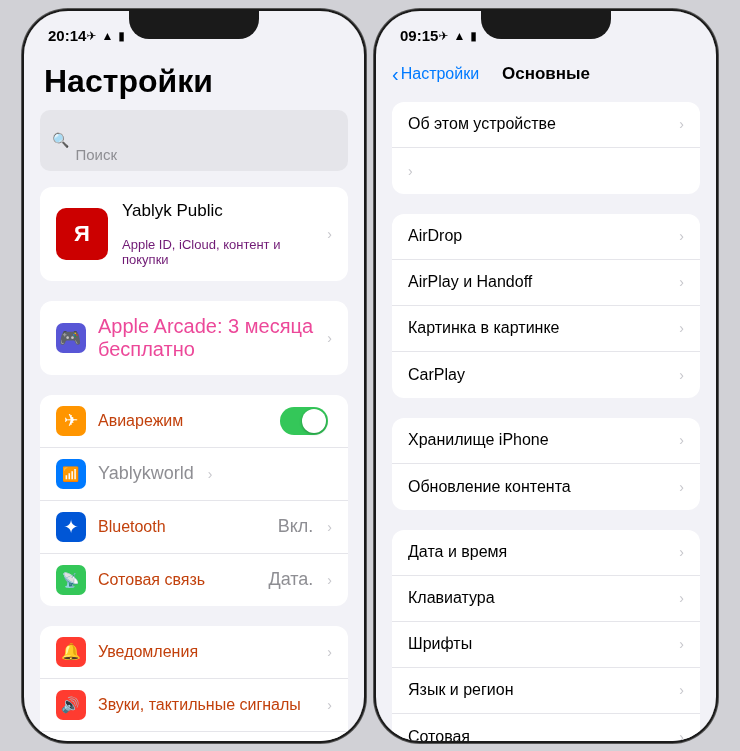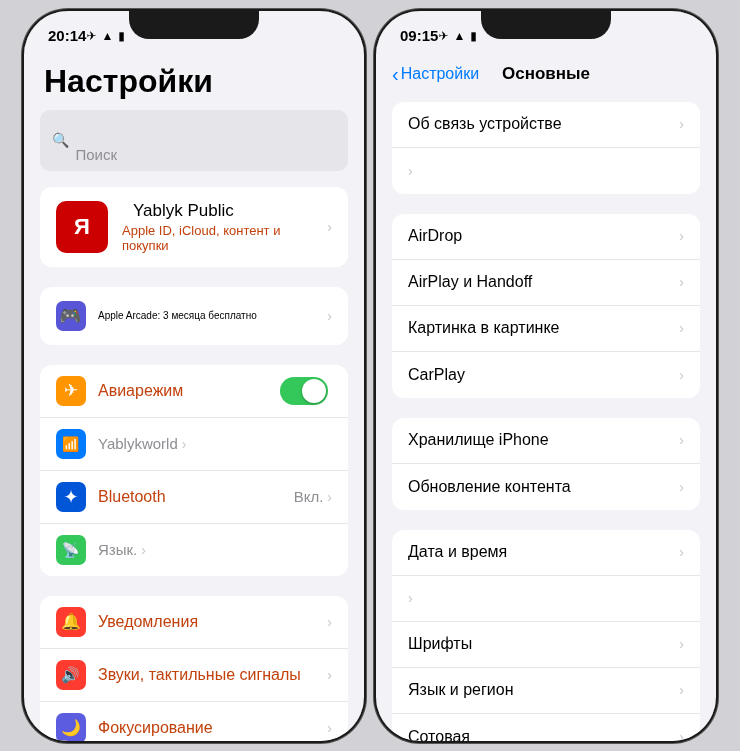--- a/index.html
+++ b/index.html
@@ -135,23 +135,23 @@
       font-size: 17px;
     }
     .settings-row-content {
       flex: 1;
     }
     .settings-row-title {
       font-size: 16px;
       color: #c2410c;
     }
     .settings-row-value {
-      font-size: 15px;
+      font-size: 18px;
       color: #8e8e93;
-      margin-right: 4px;
+      margin-right: 14px;
     }
     .chevron {
       color: #c7c7cc;
       font-size: 14px;
     }
 
     
     .toggle {
       width: 48px;
       height: 28px;
@@ -195,26 +195,25 @@
       color: white;
       font-size: 26px;
       font-weight: 700;
       margin-right: 14px;
       flex-shrink: 0;
     }
     .profile-name {
       font-size: 17px;
       font-weight: 500;
       color: #000;
-      margin-left: 11px;
     }
     .profile-sub {
       font-size: 13px;
-      color: #c2410c;
-      margin-top: 2px;
+      color: #701a75;
+      margin-top: 16px;
     }
 
     
     .arcade-row {
       background: #fff;
       border-radius: 12px;
       margin: 0 16px 20px;
       padding: 14px 16px;
       display: flex;
       align-items: center;
@@ -227,22 +226,22 @@
       border-radius: 7px;
       display: flex;
       align-items: center;
       justify-content: center;
       margin-right: 12px;
       color: white;
       font-size: 18px;
     }
     .arcade-text {
       flex: 1;
-      font-size: 10px;
-      color: #000000;
+      font-size: 20px;
+      color: #ec4899;
     }
 
     
     .nav-header {
       display: flex;
       align-items: center;
       padding: 8px 16px;
       background: #f2f2f7;
       position: relative;
     }
@@ -375,21 +374,24 @@
             <div class="settings-row-icon" style="background:#0056d6;color:white;font-size:18px;">✦</div>
             <div class="settings-row-content">
               <span class="settings-row-title">Bluetooth</span>
             </div>
             <span class="settings-row-value">Вкл.</span>
             <span class="chevron">›</span>
           </div>
 
           <div class="settings-row">
             <div class="settings-row-icon icon-green" style="color:white;font-size:14px;">📡</div>
-            <span class="settings-row-value">Язык.</span>
+            <div class="settings-row-content">
+              <span class="settings-row-title">Сотовая связь</span>
+            </div>
+            <span class="settings-row-value">Дата.</span>
             <span class="chevron">›</span>
           </div>
         </div>
 
         <div class="settings-group">
           <div class="settings-row">
             <div class="settings-row-icon icon-red" style="color:white;font-size:16px;">🔔</div>
             <div class="settings-row-content">
               <span class="settings-row-title">Уведомления</span>
             </div>
@@ -440,21 +442,21 @@
             <span class="nav-back-chevron">‹</span>
             <span>Настройки</span>
           </div>
           <div class="nav-title-center">Основные</div>
         </div>
 
         <div class="right-screen">
 
           <div class="section-group">
             <div class="right-row">
-              <span class="right-row-title">Об связь устройстве</span>
+              <span class="right-row-title">Об этом устройстве</span>
               <span class="right-chevron">›</span>
             </div>
             <div class="right-row">
               <span class="right-chevron">›</span>
             </div>
           </div>
 
           <div class="section-group">
             <div class="right-row">
               <span class="right-row-title">AirDrop</span>
@@ -484,20 +486,21 @@
               <span class="right-chevron">›</span>
             </div>
           </div>
 
           <div class="section-group">
             <div class="right-row">
               <span class="right-row-title">Дата и время</span>
               <span class="right-chevron">›</span>
             </div>
             <div class="right-row">
+              <span class="right-row-title">Клавиатура</span>
               <span class="right-chevron">›</span>
             </div>
             <div class="right-row">
               <span class="right-row-title">Шрифты</span>
               <span class="right-chevron">›</span>
             </div>
             <div class="right-row">
               <span class="right-row-title">Язык и регион</span>
               <span class="right-chevron">›</span>
             </div>

